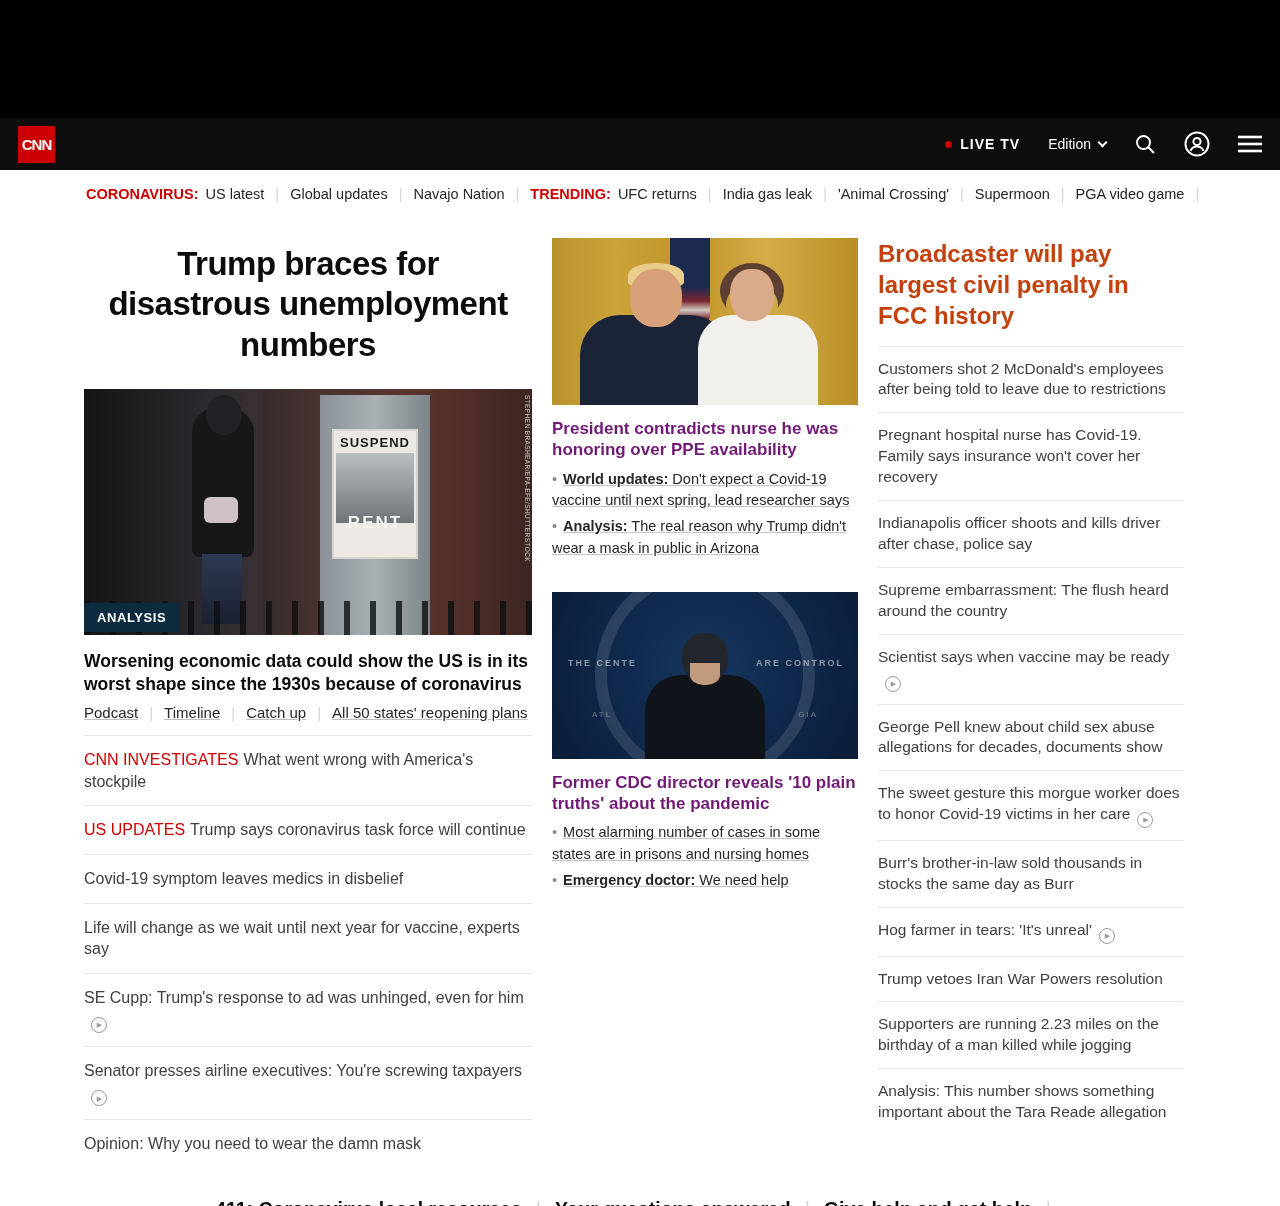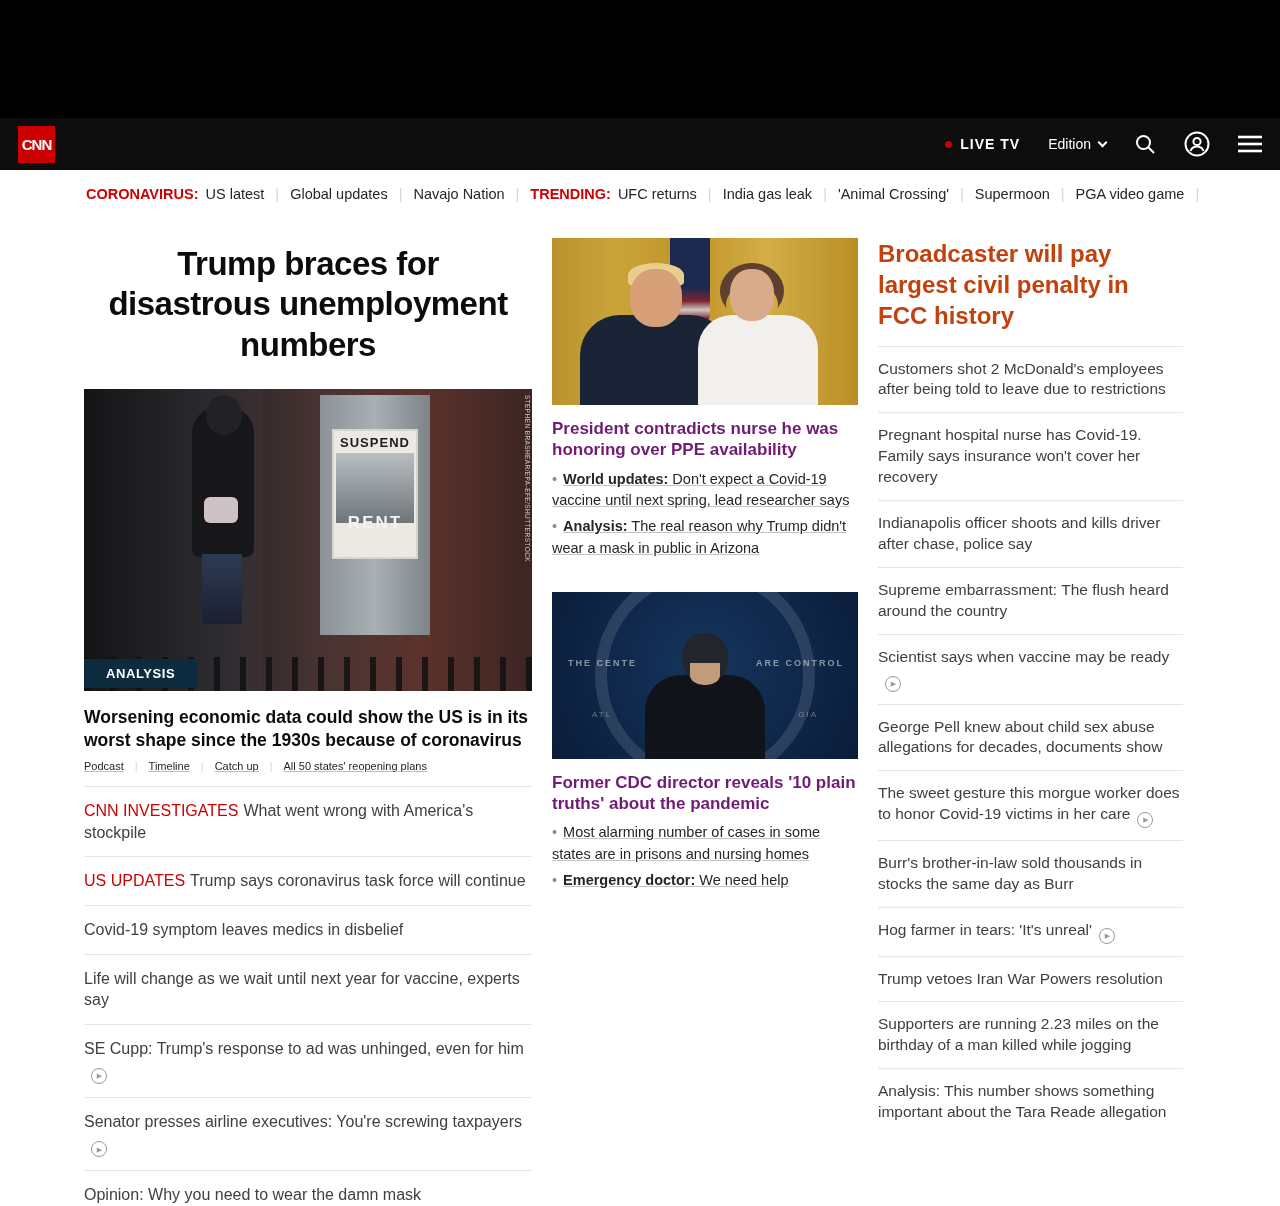--- a/index.html
+++ b/index.html
@@ -28,47 +28,47 @@
   .ticker .tlink { color:#262626; cursor:pointer; }
   .sep { color:#d6d6d6; padding:0 11px; font-weight:normal; }
 
   
   .content { margin:24px 0 0 84px; width:1099px; display:grid;
     grid-template-columns:448px 306px 305px; column-gap:20px; }
 
   
   .lead-headline { font-size:33px; font-weight:bold; color:#0c0c0c; text-align:center;
     line-height:1.22; padding:6px 10px 24px; letter-spacing:-0.5px; cursor:pointer; }
-  .lead-image { position:relative; height:302px; overflow:hidden; cursor:pointer;
+  .lead-image { position:relative; height:246px; overflow:hidden; cursor:pointer;
     background:linear-gradient(90deg,#1e1d20 0%,#2a2628 30%,#4a3432 55%,#5d322c 75%,#3c2523 100%); }
   .li-storefront { position:absolute; left:0; top:0; width:40%; height:100%;
     background:linear-gradient(90deg,#141416,#2b2a2e 70%,#3a3034); }
   .li-person { position:absolute; left:108px; top:18px; width:62px; height:150px;
     background:#17171a; border-radius:26px 26px 8px 8px; }
   .li-head { position:absolute; left:122px; top:6px; width:36px; height:40px; background:#222226; border-radius:50%; }
   .li-bag { position:absolute; left:120px; top:108px; width:34px; height:26px; background:#cfc2c6; border-radius:6px; }
   .li-legs { position:absolute; left:118px; top:165px; width:40px; height:70px;
     background:linear-gradient(#2e3a55,#1b2030); }
   .li-pole { position:absolute; left:236px; top:6px; width:110px; height:240px;
     background:linear-gradient(90deg,#8b9297,#a9b0b4 50%,#7e8589); }
   .li-poster { position:absolute; left:248px; top:40px; width:86px; height:130px; background:#ece9e4;
     border:2px solid #d8d5cf; display:flex; flex-direction:column; align-items:center; }
   .li-poster .p1 { font-weight:bold; color:#1c1c1c; font-size:13px; letter-spacing:1px; padding-top:4px; }
   .li-poster .pimg { width:78px; height:70px; margin-top:3px;
     background:linear-gradient(#b9bec2,#8d9296 60%,#6f7478); position:relative; }
   .li-poster .p2 { position:absolute; bottom:24px; font-weight:bold; color:#f4f4f4; font-size:17px; letter-spacing:2px; }
   .li-rail { position:absolute; left:0; bottom:0; width:100%; height:34px;
     background:repeating-linear-gradient(90deg,#0e0e10 0 6px, transparent 6px 26px); opacity:.8; }
   .analysis-badge { position:absolute; left:0; bottom:3px; background:#0c2b3f; color:#fff;
-    font-weight:bold; font-size:13px; letter-spacing:.6px; padding:7px 22px; }
+    font-weight:bold; font-size:13px; letter-spacing:.6px; padding:7px 13px; }
   .photo-credit { position:absolute; right:1px; top:6px; writing-mode:vertical-rl; font-size:6.5px;
     color:#c9c9c9; letter-spacing:.4px; }
   .lead-sub { font-size:17.5px; font-weight:bold; color:#0c0c0c; line-height:1.3;
     margin:15px 0 9px; cursor:pointer; }
-  .related { font-size:11px; color:#262626; padding-bottom:14px; }
+  .related { font-size:15px; color:#262626; padding-bottom:14px; }
   .related a { color:#262626; text-decoration:underline; text-decoration-color:#bdbdbd; cursor:pointer; }
   .lead-list { list-style:none; }
   .lead-list li { border-top:1px solid #e6e6e6; padding:13px 0; font-size:16px; color:#404040;
     line-height:1.35; cursor:pointer; }
   .kicker { color:#cc0000; margin-right:5px; }
   .play-icon { display:inline-flex; width:16px; height:16px; border:1px solid #9a9a9a; border-radius:50%;
     align-items:center; justify-content:center; margin-left:7px; vertical-align:-3px; }
   .play-icon::before { content:"▶"; font-size:7px; color:#9a9a9a; margin-left:1px; }
 
   

